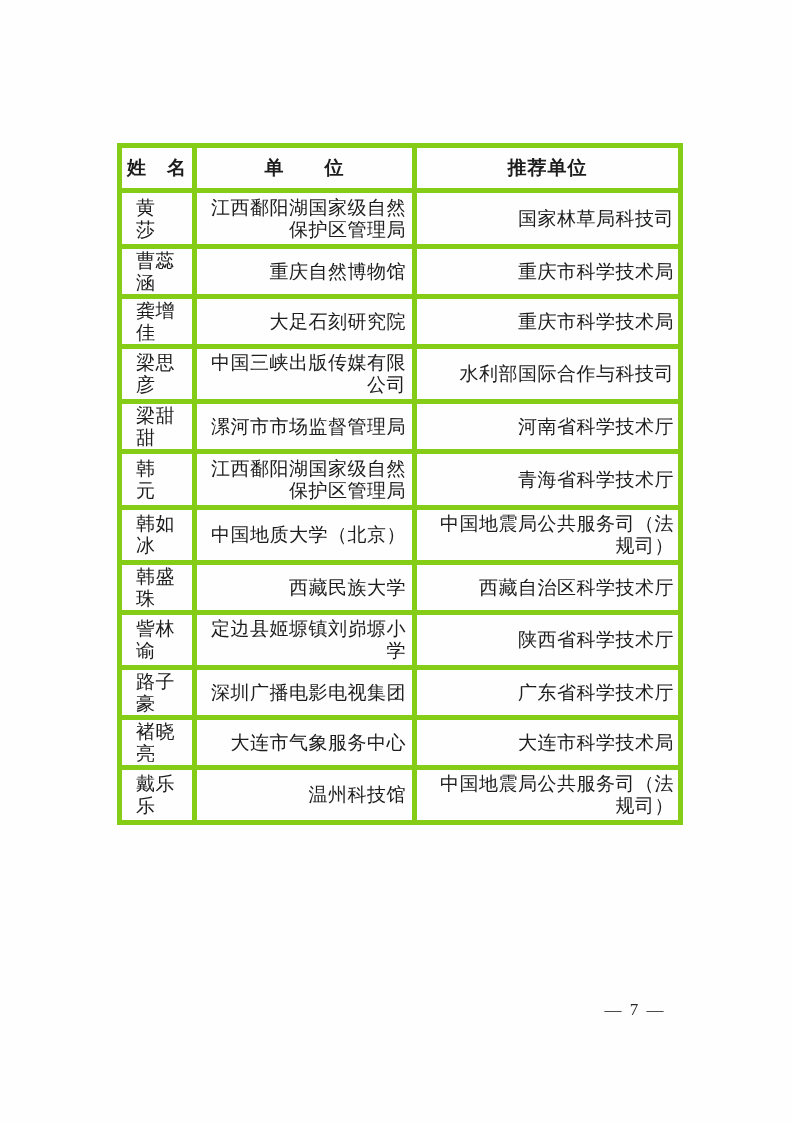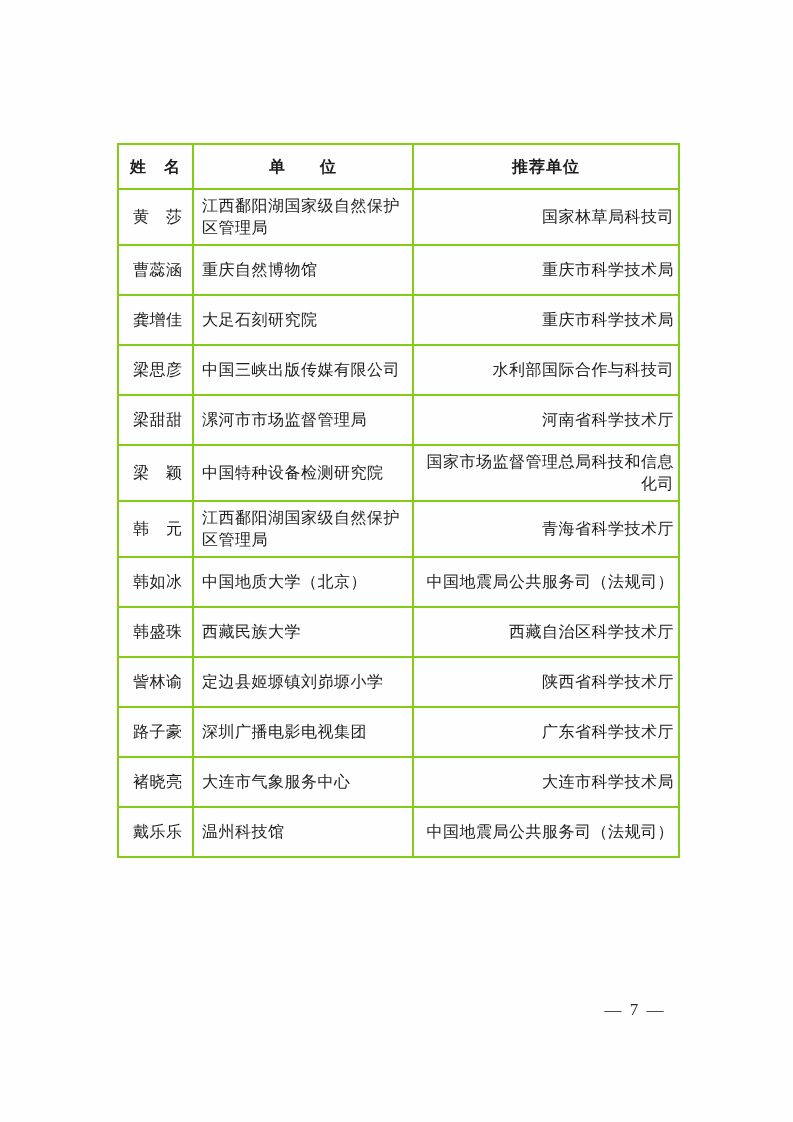--- a/index.html
+++ b/index.html
@@ -16,44 +16,44 @@
   table.roster {
     position: absolute;
     left: 117px;
     top: 143px;
     width: 561px;
     border-collapse: collapse;
     table-layout: fixed;
     border: 2px solid #1a1a1a;
   }
   table.roster td, table.roster th {
-    border: 2px solid #84cc16;
+    border: 5px solid #84cc16;
     vertical-align: middle;
-    font-size: 16px;
+    font-size: 19px;
     letter-spacing: 0.5px;
     line-height: 22px;
     font-weight: normal;
   }
   tr.hdr { height: 45px; }
   tr.hdr th {
     text-align: center;
     font-weight: bold;
     letter-spacing: 1px;
   }
   tr.row { height: 50px; }
   tr.row.tall { height: 56px; }
   td.c-name {
     padding-left: 14px;
     letter-spacing: 4px;
     text-align: left;
   }
   td.c-unit {
     padding: 3px 6px 3px 8px;
     word-break: break-all;
-    text-align: left;
+    text-align: right;
   }
   td.c-rec {
     padding: 3px 4px 3px 8px;
     word-break: break-all;
     text-align: right;
   }
   .page-number {
     position: absolute;
     left: 585px;
     top: 1000px;
@@ -102,25 +102,20 @@
         <td class="c-name">梁思彦</td>
         <td class="c-unit">中国三峡出版传媒有限公司</td>
         <td class="c-rec">水利部国际合作与科技司</td>
       </tr>
       <tr class="row">
         <td class="c-name">梁甜甜</td>
         <td class="c-unit">漯河市市场监督管理局</td>
         <td class="c-rec">河南省科学技术厅</td>
       </tr>
       <tr class="row tall">
-        <td class="c-name">梁　颖</td>
-        <td class="c-unit">中国特种设备检测研究院</td>
-        <td class="c-rec">国家市场监督管理总局科技和信息化司</td>
-      </tr>
-      <tr class="row tall">
         <td class="c-name">韩　元</td>
         <td class="c-unit">江西鄱阳湖国家级自然保护区管理局</td>
         <td class="c-rec">青海省科学技术厅</td>
       </tr>
       <tr class="row">
         <td class="c-name">韩如冰</td>
         <td class="c-unit">中国地质大学（北京）</td>
         <td class="c-rec">中国地震局公共服务司（法规司）</td>
       </tr>
       <tr class="row">

